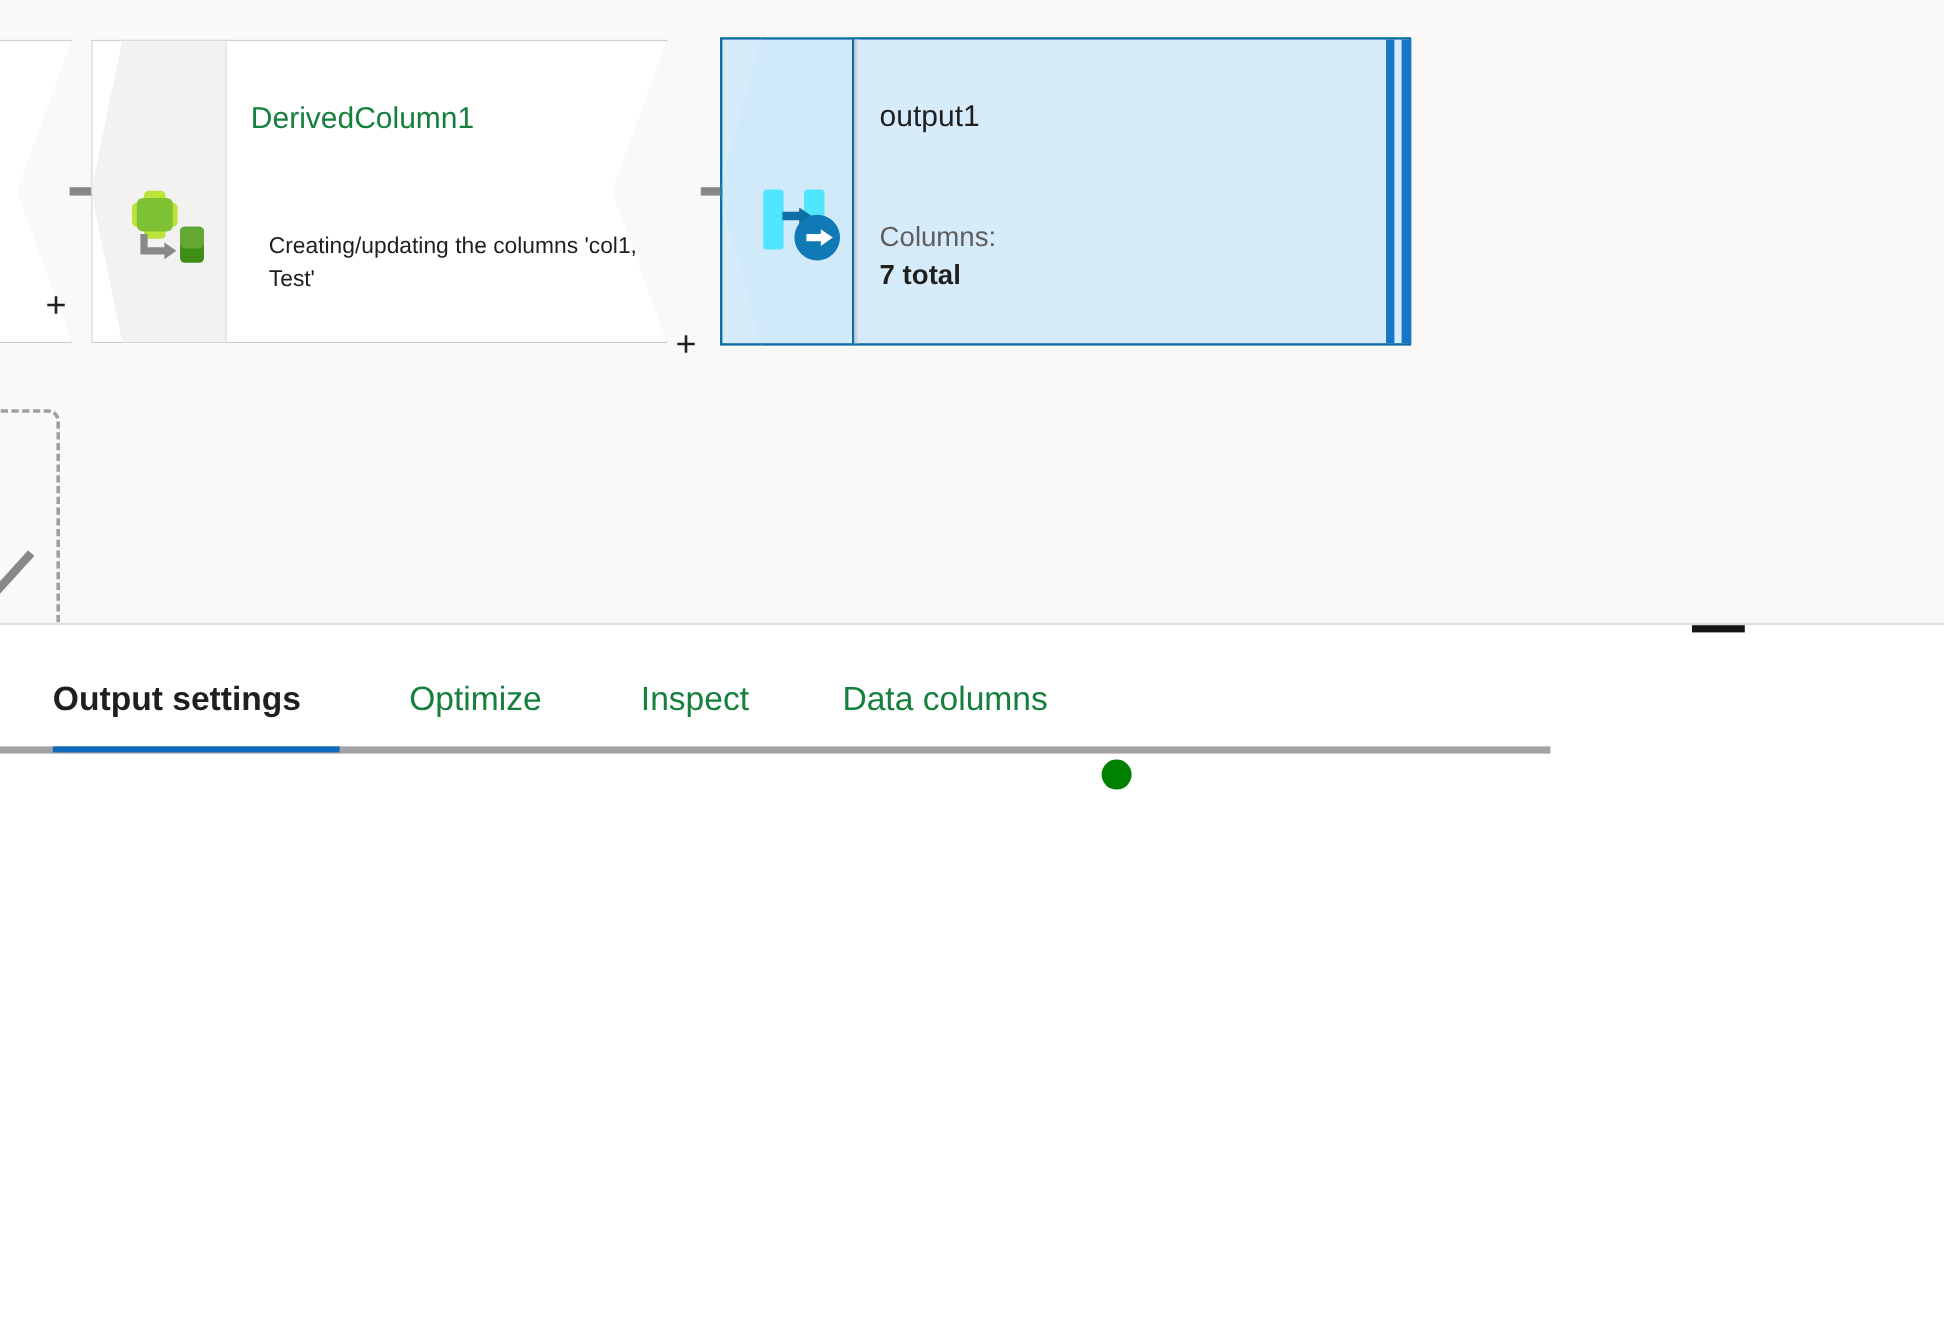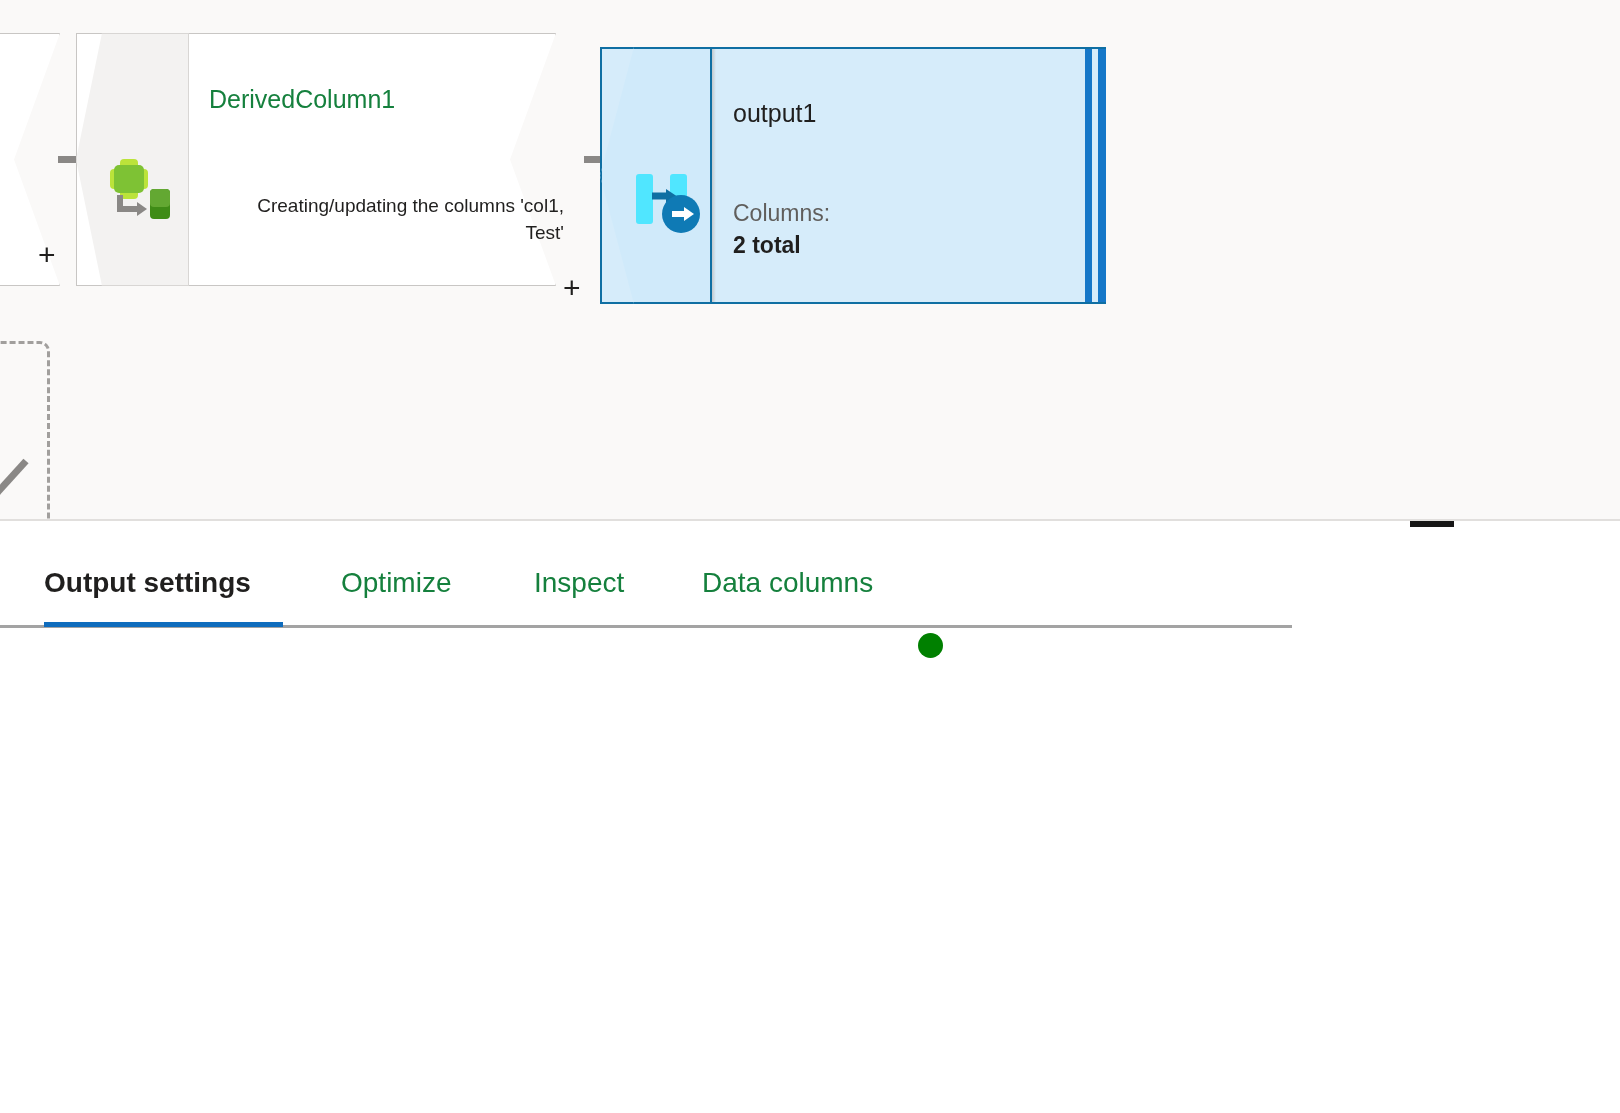--- a/index.html
+++ b/index.html
@@ -93,21 +93,21 @@
     color: #201f1e; font-weight: 300;
   }
 
   
   .dc-icon { position: absolute; left: 30px; top: 124px; width: 72px; height: 66px; }
 
   
   .node-output {
     position: absolute;
     left: 600px; top: 31px;
-    width: 506px; height: 257px; margin-top: 16px;
+    width: 576px; height: 257px;
   }
   .node-output .out-body {
     position: absolute;
     left: 0; top: 0; width: 100%; height: 100%;
     background: #d6ecfa;
     border: 2px solid #0f6fa3;
   }
   .node-output .out-wedge {
     position: absolute;
     left: 0; top: 0; width: 112px; height: 100%;
@@ -174,21 +174,21 @@
     left: 0; top: 521px;
     width: 1620px; height: 592px;
     background: #ffffff;
   }
 
   
   .tabbar {
     position: absolute;
     left: 0; top: 38px;
     width: 1292px; height: 69px;
-    border-bottom: 3px solid #a3a3a3;
+    border-bottom: 6px solid #a3a3a3;
   }
   .tab {
     position: absolute;
     top: 0;
     height: 68px;
     font-size: 28px;
     color: #15803d;
     display: flex;
     align-items: flex-start;
     padding-top: 8px;
@@ -234,21 +234,21 @@
 
         <path d="M14 38 L14 52 L34 52" stroke="#8a8886" stroke-width="6" fill="none"></path>
         <path d="M31 45 L41 52 L31 59 Z" fill="#8a8886"></path>
 
         <rect x="44" y="32" width="20" height="30" rx="4" fill="#3f8c16"></rect>
         <rect x="44" y="32" width="20" height="18" rx="4" fill="#63a832"></rect>
       </svg>
     </div>
 
     <div class="node-title" style="left:133px; top:52px;">DerivedColumn1</div>
-    <div class="node-desc" style="left:138px; top:159px; width:350px;text-align:right;">Creating/updating the columns 'col1, Test'</div>
+    <div class="node-desc" style="left:148px; top:159px; width:350px;">Creating/updating the columns 'col1, Test'</div>
     <div class="node-plus" style="left:487px; top:240px;">+</div>
   </div>
 
   <div class="connector conn-2"></div>
 
   <div class="node-output">
     <div class="out-body"></div>
     <div class="out-divider"></div>
     <div class="out-wedge"></div>
 
@@ -259,21 +259,21 @@
         <path d="M20 30 L38 30" stroke="#0f6fa3" stroke-width="7" fill="none"></path>
         <path d="M34 23 L46 31 L34 39 Z" fill="#0f6fa3"></path>
         <circle cx="49" cy="48" r="19" fill="#0f7ab5"></circle>
         <path d="M40 48 L56 48" stroke="#ffffff" stroke-width="6" fill="none"></path>
         <path d="M52 41 L62 48 L52 55 Z" fill="#ffffff"></path>
       </svg>
     </div>
 
     <div class="out-title">output1</div>
     <div class="out-col-label">Columns:</div>
-    <div class="out-col-value">2 total</div>
+    <div class="out-col-value">7 total</div>
 
     <div class="out-bar1"></div>
     <div class="out-bar2"></div>
   </div>
 
   <div class="dashed-box"></div>
   <div class="dashed-diagonal">
     <svg width="52" height="52" viewBox="0 0 52 52">
       <line x1="0" y1="50" x2="40" y2="6" stroke="#8a8886" stroke-width="7"></line>
     </svg>

